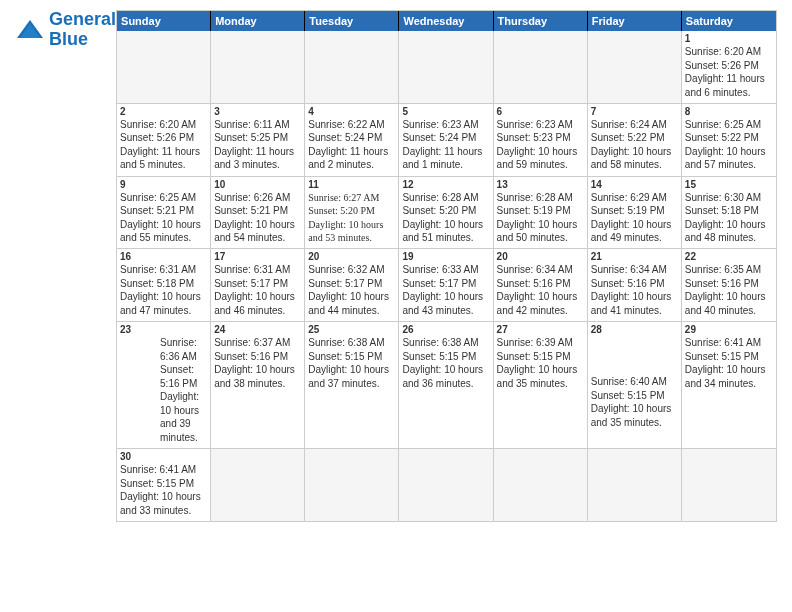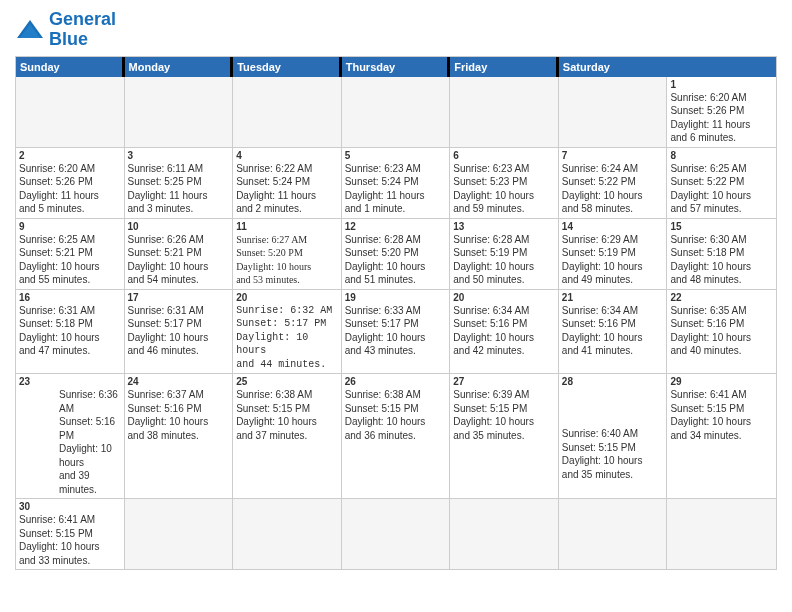--- a/index.html
+++ b/index.html
@@ -8,21 +8,21 @@
       height: 612px;
       font-family: Arial, sans-serif;
       background: #fff;
       overflow: hidden;
     }
     .page {
       width: 792px;
       height: 532px;
       padding: 10px 15px 10px 15px;
       display: flex;
-      flex-direction: column;
+      flex-direction: row;
     }
     .header {
       display: flex;
       justify-content: space-between;
       align-items: flex-start;
       margin-bottom: 6px;
     }
     .logo {
       display: flex;
       align-items: center;
@@ -65,21 +65,21 @@
       display: grid;
       grid-template-columns: repeat(7, 1fr);
       background: #2a6db5;
     }
     .day-header {
       color: #fff;
       font-size: 11px;
       font-weight: bold;
       padding: 4px 4px;
       text-align: left;
-      border-right: 3px solid #000000;
+      border-right: 1px solid #000000;
     }
     .day-header:last-child { border-right: none; }
     .calendar-grid {
       display: grid;
       grid-template-columns: repeat(7, 1fr);
       flex: 1;
     }
     .cell {
       border-right: 1px solid #ccc;
       border-bottom: 1px solid #ccc;
@@ -123,20 +123,21 @@
       <div class="month-title"></div>
       <div class="subtitle"></div>
     </div>
   </div>
 
   <div class="calendar">
     <div class="day-headers">
     <div class="day-header">Sunday</div>
         <div class="day-header">Monday</div>
         <div class="day-header">Tuesday</div>
+        <div class="day-header">Wednesday</div>
         <div class="day-header">Thursday</div>
         <div class="day-header">Friday</div>
         <div class="day-header">Saturday</div>
       </div>
     <div class="calendar-grid">
     <div class="cell empty"></div>
         <div class="cell empty"></div>
         <div class="cell empty"></div>
         <div class="cell empty"></div>
         <div class="cell empty"></div>
@@ -255,21 +256,21 @@
         </div>
         <div class="cell">
           <span class="date-num">17</span>
           <div class="cell-text" style="white-space: pre-line;">Sunrise: 6:31 AM
 Sunset: 5:17 PM
 Daylight: 10 hours
 and 46 minutes.</div>
         </div>
         <div class="cell">
           <span class="date-num">20</span>
-          <div class="cell-text" style="white-space: pre-line; font-family: Liberation Mono, monospace;">Sunrise: 6:32 AM
+          <div class="cell-text" style="white-space: pre-line;">Sunrise: 6:32 AM
 Sunset: 5:17 PM
 Daylight: 10 hours
 and 44 minutes.</div>
         </div>
         <div class="cell">
           <span class="date-num">19</span>
           <div class="cell-text" style="white-space: pre-line;">Sunrise: 6:33 AM
 Sunset: 5:17 PM
 Daylight: 10 hours
 and 43 minutes.</div>

